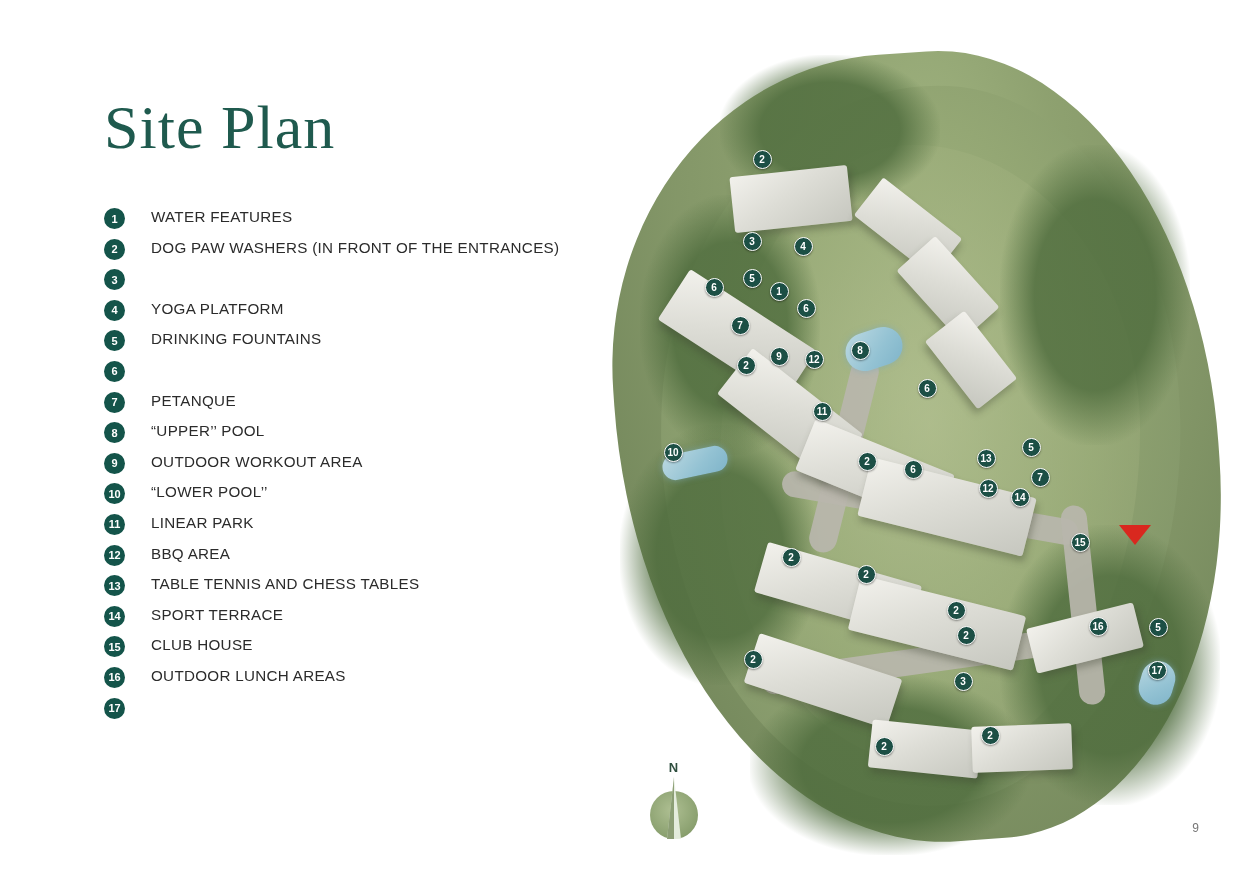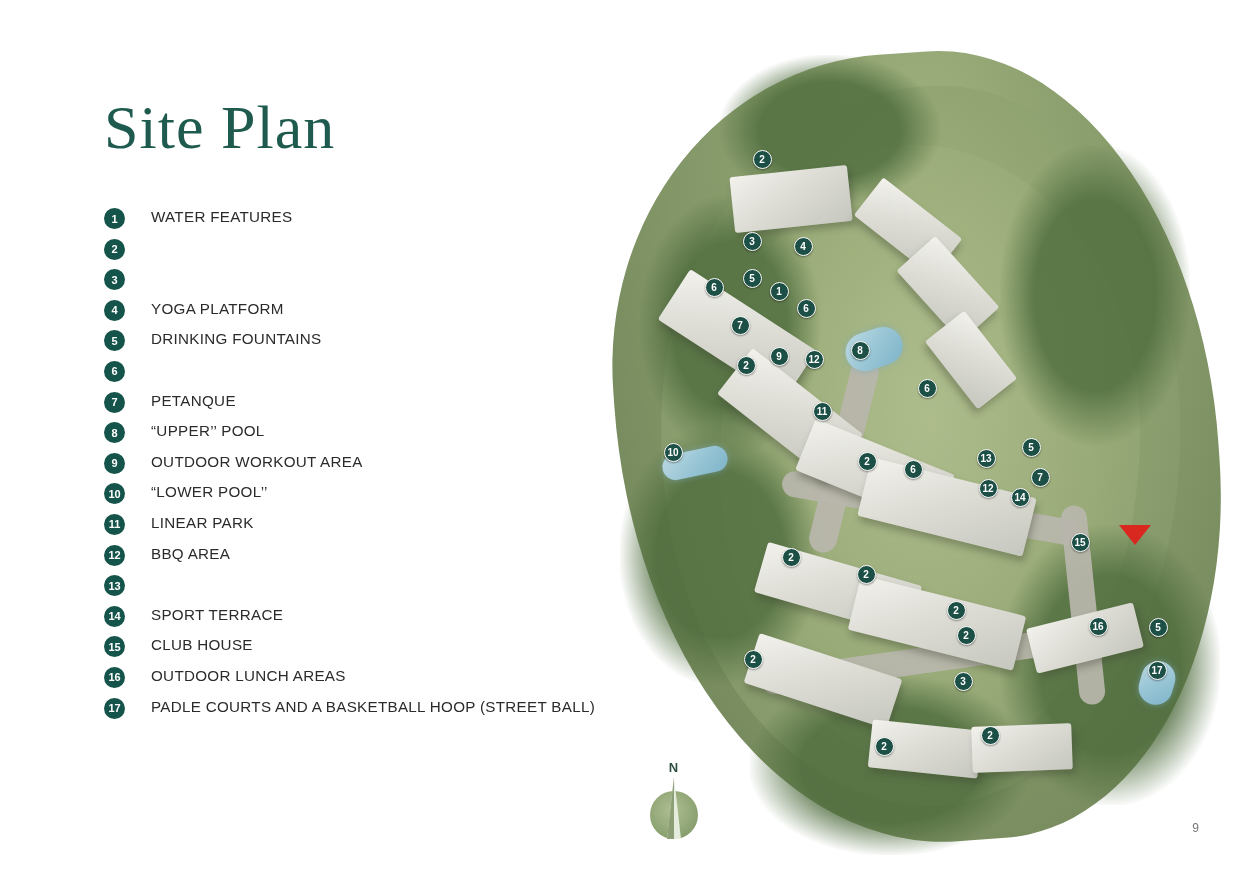--- a/index.html
+++ b/index.html
@@ -236,20 +236,21 @@
 
 <div id="page-title">Site Plan</div>
 
 <div id="legend">
     <div class="legend-item">
       <div class="legend-badge">1</div>
       <div class="legend-label">WATER FEATURES</div>
     </div>
     <div class="legend-item">
       <div class="legend-badge">2</div>
+      <div class="legend-label">DOG PAW WASHERS (IN FRONT OF THE ENTRANCES)</div>
     </div>
     <div class="legend-item">
       <div class="legend-badge">3</div>
     </div>
     <div class="legend-item">
       <div class="legend-badge">4</div>
       <div class="legend-label">YOGA PLATFORM</div>
     </div>
     <div class="legend-item">
       <div class="legend-badge">5</div>
@@ -277,36 +278,36 @@
     <div class="legend-item">
       <div class="legend-badge">11</div>
       <div class="legend-label">LINEAR PARK</div>
     </div>
     <div class="legend-item">
       <div class="legend-badge">12</div>
       <div class="legend-label">BBQ AREA</div>
     </div>
     <div class="legend-item">
       <div class="legend-badge">13</div>
+      <div class="legend-label">TABLE TENNIS AND CHESS TABLES</div>
     </div>
     <div class="legend-item">
       <div class="legend-badge">14</div>
       <div class="legend-label">SPORT TERRACE</div>
     </div>
     <div class="legend-item">
       <div class="legend-badge">15</div>
       <div class="legend-label">CLUB HOUSE</div>
     </div>
     <div class="legend-item">
       <div class="legend-badge">16</div>
       <div class="legend-label">OUTDOOR LUNCH AREAS</div>
     </div>
     <div class="legend-item">
       <div class="legend-badge">17</div>
-      <div class="legend-label">PADLE COURTS AND A BASKETBALL HOOP (STREET BALL)</div>
     </div>
   </div>
 
 <div id="map-area">
   <div class="land" id="land-outer"></div>
   <div class="land" id="land-mid"></div>
   <div class="land" id="land-inner"></div>
 
   <div class="tree-band" style="left:120px; top:30px; width:220px; height:150px;"></div>
   <div class="tree-band" style="left:40px; top:170px; width:180px; height:260px;"></div>

